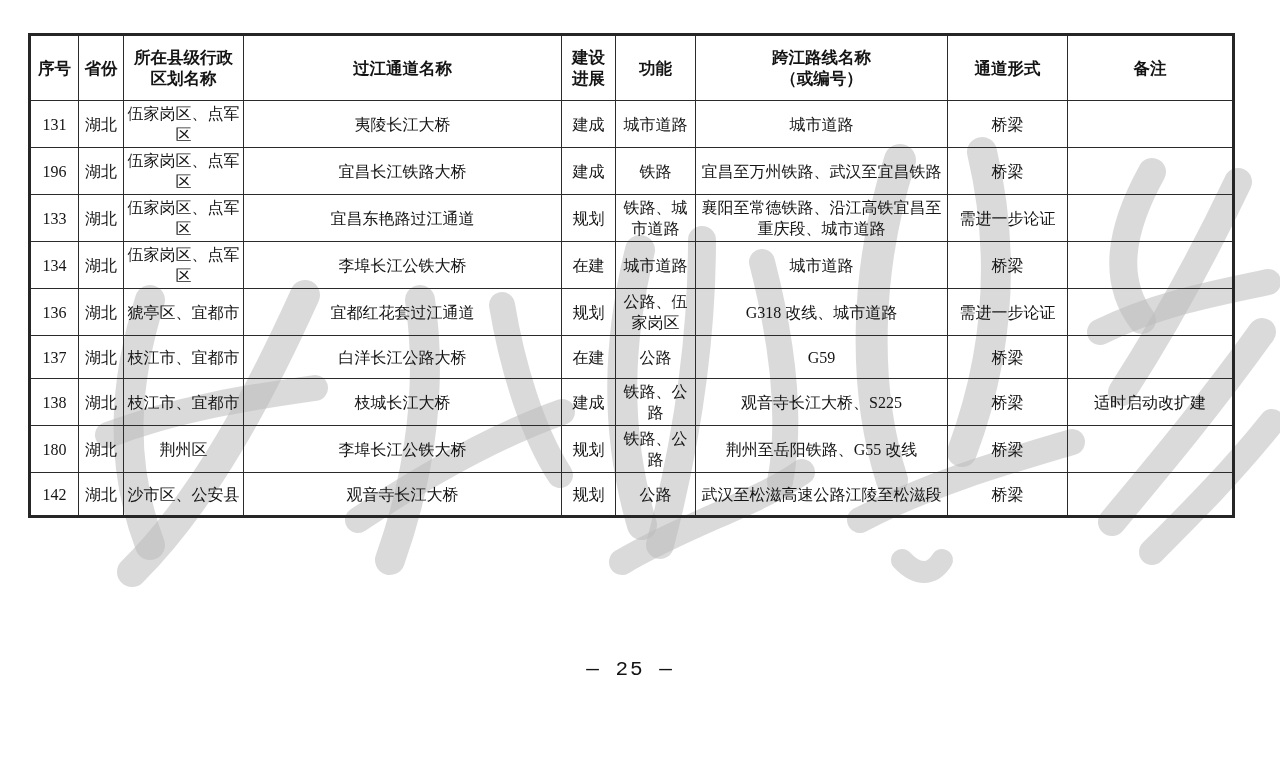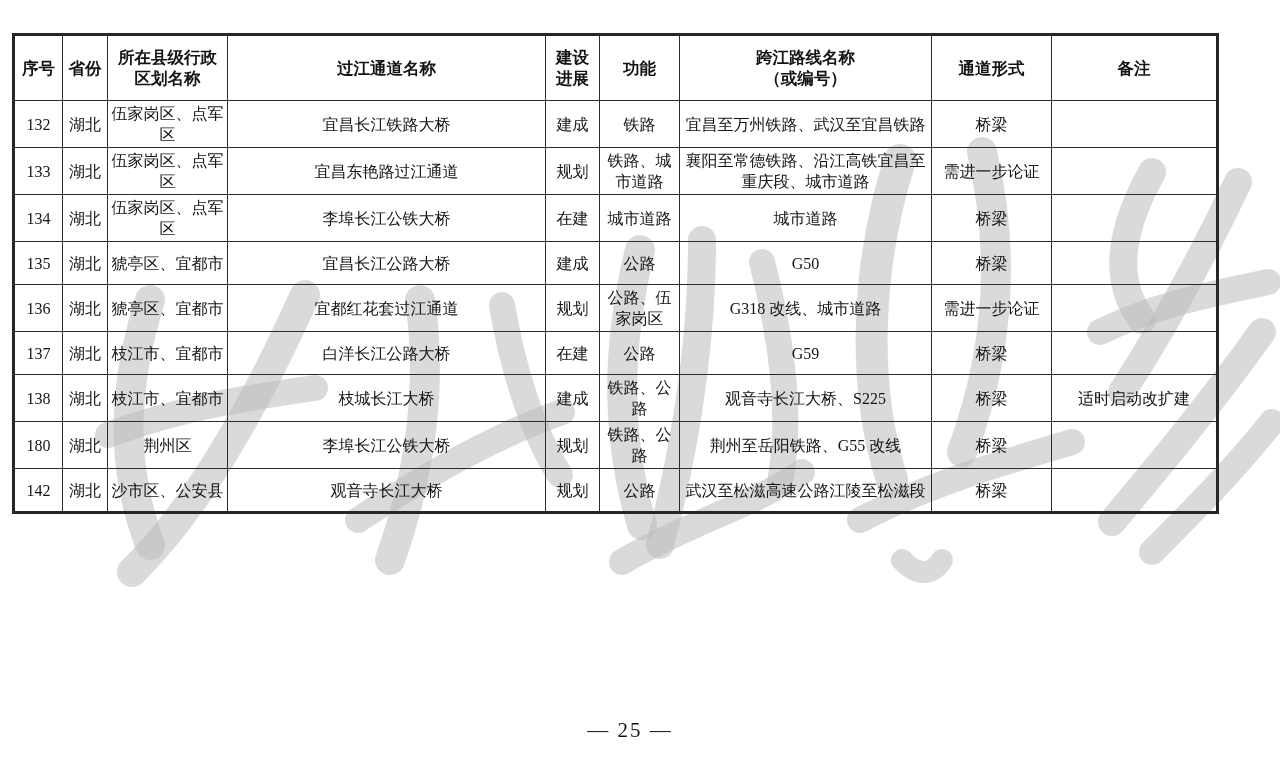--- a/index.html
+++ b/index.html
@@ -9,21 +9,21 @@
     position:relative;
     font-family:"Liberation Serif","DejaVu Serif",serif;
     color:#141414;
     overflow:hidden;
   }
   .watermark{
     position:absolute;left:0;top:0;width:1280px;height:762px;
     z-index:0;
   }
   table.doc-table{
-    position:absolute;left:12px;top:33px;
+    position:absolute;left:28px;top:33px;
     width:1204px;
     border-collapse:collapse;
     table-layout:fixed;
     z-index:1;
     background:transparent;
   }
   table.doc-table{border:3px solid #262626;}
   .doc-table th,.doc-table td{
     border:1.6px solid #2b2b2b;
     text-align:center;
@@ -43,25 +43,26 @@
   col.c-seq{width:49px;}
   col.c-province{width:45px;}
   col.c-county{width:120px;}
   col.c-channel{width:318px;}
   col.c-progress{width:54px;}
   col.c-function{width:80px;}
   col.c-route{width:252px;}
   col.c-form{width:120px;}
   col.c-remarks{width:166px;}
   .page-number{
-    position:absolute;left:28px;top:718px;width:1204px;
+    position:absolute;left:28px;top:658px;width:1204px;
     text-align:center;
     font-size:21px;
     letter-spacing:2px;
     z-index:1;
+    font-family:Liberation Mono, monospace;
   }
 </style>
 </head>
 <body>
 
 <svg class="watermark" viewBox="0 0 1280 762" xmlns="http://www.w3.org/2000/svg">
   <g fill="none" stroke="#bcbcbc" stroke-opacity="0.55" stroke-linecap="round">
 
     <path d="M 150 300 C 125 380, 118 460, 150 545" stroke-width="30"></path>
     <path d="M 108 435 C 180 408, 245 398, 315 388" stroke-width="26"></path>
@@ -112,21 +113,32 @@
 进展</th>
         <th>功能</th>
         <th>跨江路线名称
 （或编号）</th>
         <th>通道形式</th>
         <th>备注</th>
       </tr>
   </thead>
   <tbody id="table-body">
       <tr>
-        <td>132</td>
+        <td>131</td>
+        <td>湖北</td>
+        <td>伍家岗区、点军区</td>
+        <td>夷陵长江大桥</td>
+        <td>建成</td>
+        <td>城市道路</td>
+        <td>城市道路</td>
+        <td>桥梁</td>
+        <td></td>
+      </tr>
+      <tr>
+        <td>196</td>
         <td>湖北</td>
         <td>伍家岗区、点军区</td>
         <td>宜昌长江铁路大桥</td>
         <td>建成</td>
         <td>铁路</td>
         <td>宜昌至万州铁路、武汉至宜昌铁路</td>
         <td>桥梁</td>
         <td></td>
       </tr>
       <tr>
@@ -141,31 +153,20 @@
         <td></td>
       </tr>
       <tr>
         <td>134</td>
         <td>湖北</td>
         <td>伍家岗区、点军区</td>
         <td>李埠长江公铁大桥</td>
         <td>在建</td>
         <td>城市道路</td>
         <td>城市道路</td>
-        <td>桥梁</td>
-        <td></td>
-      </tr>
-      <tr>
-        <td>135</td>
-        <td>湖北</td>
-        <td>猇亭区、宜都市</td>
-        <td>宜昌长江公路大桥</td>
-        <td>建成</td>
-        <td>公路</td>
-        <td>G50</td>
         <td>桥梁</td>
         <td></td>
       </tr>
       <tr>
         <td>136</td>
         <td>湖北</td>
         <td>猇亭区、宜都市</td>
         <td>宜都红花套过江通道</td>
         <td>规划</td>
         <td>公路、伍家岗区</td>

